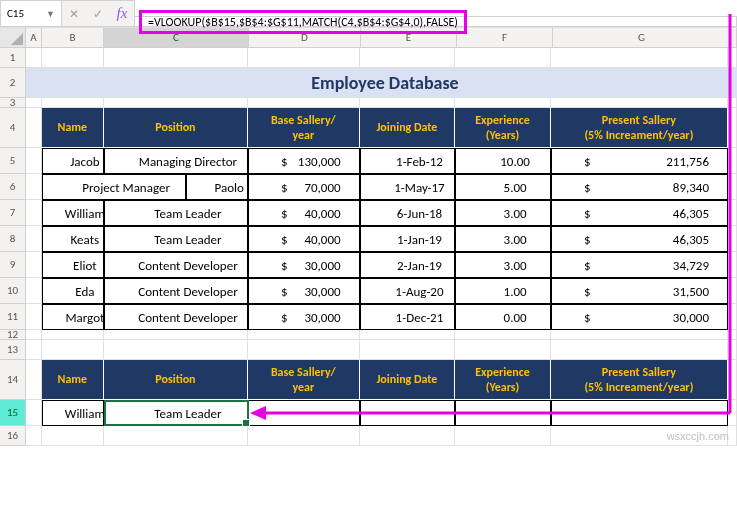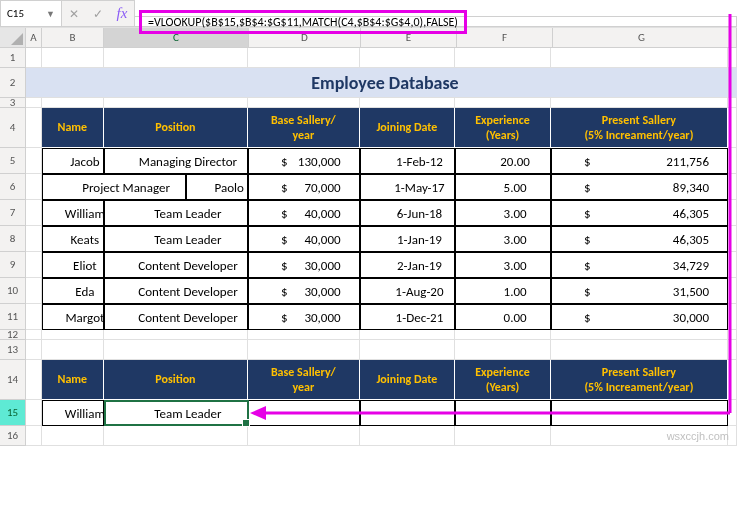--- a/index.html
+++ b/index.html
@@ -291,21 +291,21 @@
   <div class="row" style="height:26px">
     <div class="row-header">5</div>
     <div class="cell col-A"></div>
     <div class="cell db-cell col-B">Jacob</div>
     <div class="cell db-cell col-C">Managing Director</div>
     <div class="cell db-cell col-D">
         <span class="dollar">$</span>
         <span class="num">130,000</span>
       </div>
     <div class="cell db-cell col-E">1-Feb-12</div>
-    <div class="cell db-cell col-F">20.00</div>
+    <div class="cell db-cell col-F">10.00</div>
     <div class="cell db-cell col-G">
         <span class="dollar">$</span>
         <span class="num">211,756</span>
       </div>
     <div class="cell col-rest"></div>
   </div>
 
   <div class="row" style="height:26px">
     <div class="row-header">6</div>
     <div class="cell col-A"></div>

